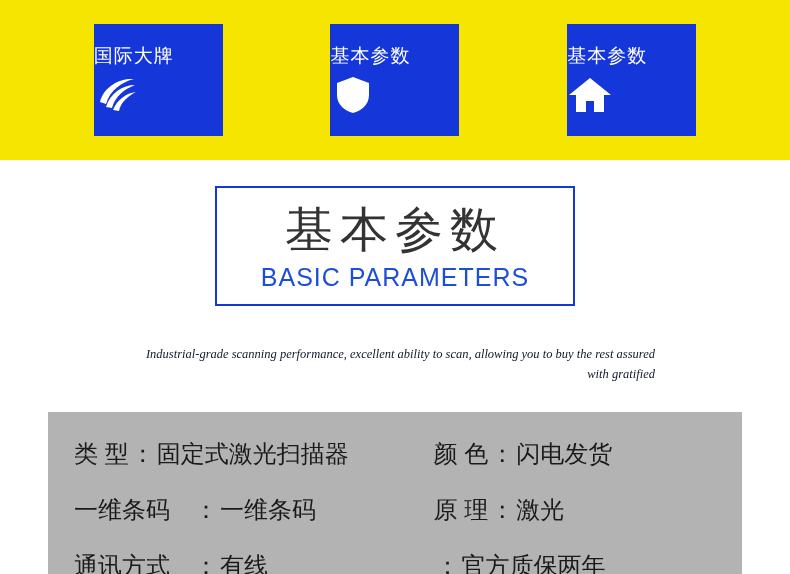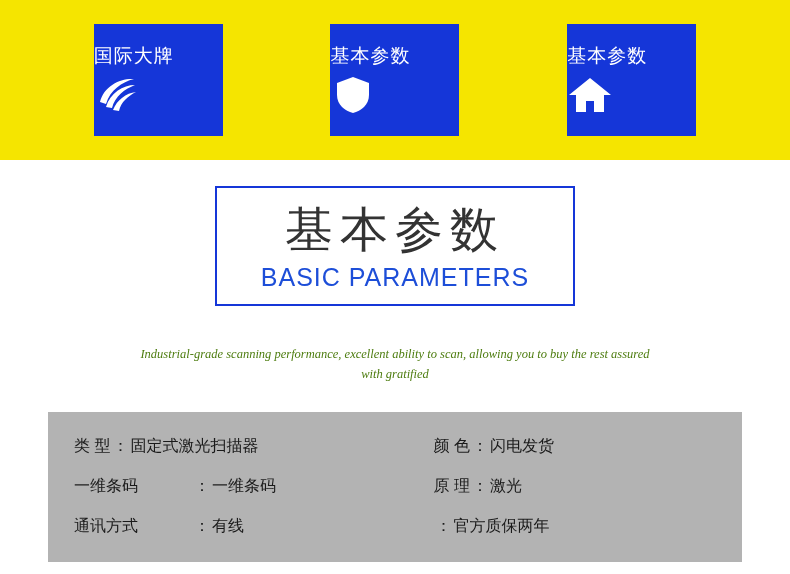--- a/index.html
+++ b/index.html
@@ -78,45 +78,45 @@
   .title-en {
     font-size: 25px;
     color: #1d4ed8;
     letter-spacing: 1px;
     margin-top: 6px;
     font-family: "Liberation Sans", sans-serif;
   }
   .subtitle {
     margin-top: 22px;
     width: 520px;
-    text-align: center;
+    text-align: right;
     font-size: 12.5px;
     font-style: italic;
-    color: #4d7c0f;
+    color: #0f172a;
     line-height: 1.55;
     font-family: "Liberation Serif", serif;
   }
 
   
   .spec-panel {
     margin: 28px auto 0 auto;
     width: 694px;
     background: #b3b3b3;
     padding: 18px 26px 20px 26px;
   }
   .spec-row {
     display: flex;
     align-items: baseline;
     margin-bottom: 8px;
   }
   .spec-row:last-child { margin-bottom: 0; }
   .spec-cell {
     display: flex;
     align-items: baseline;
-    font-size: 16px;
+    font-size: 24px;
     color: #1a1a1a;
     line-height: 2.0;
     font-family: "Liberation Sans", sans-serif;
     white-space: nowrap;
   }
   .spec-cell.left { width: 56%; }
   .spec-cell.right { width: 44%; }
   .spec-key {
     display: inline-block;
     letter-spacing: 0px;

